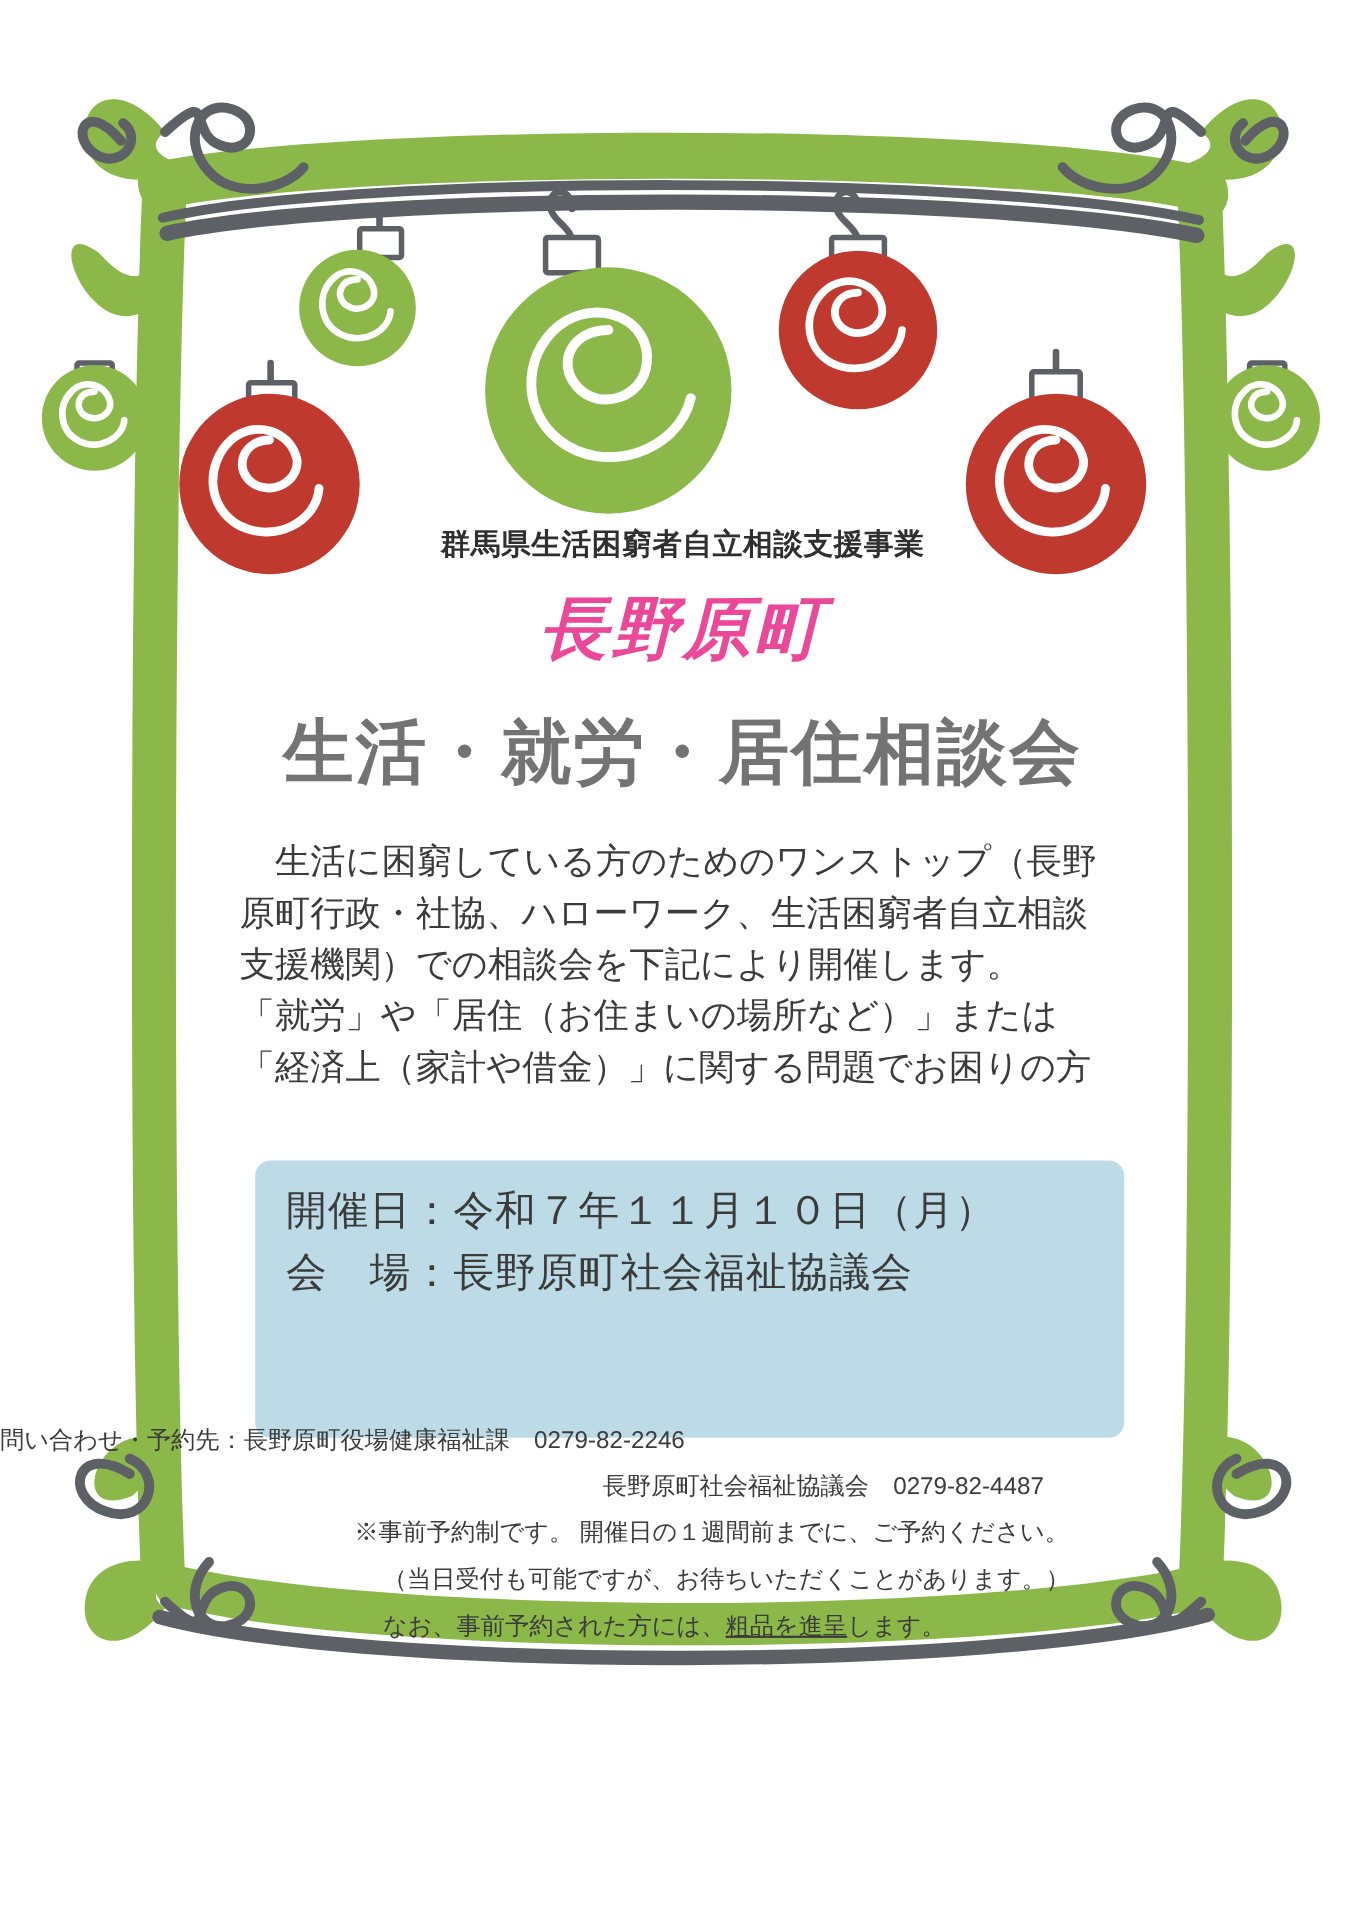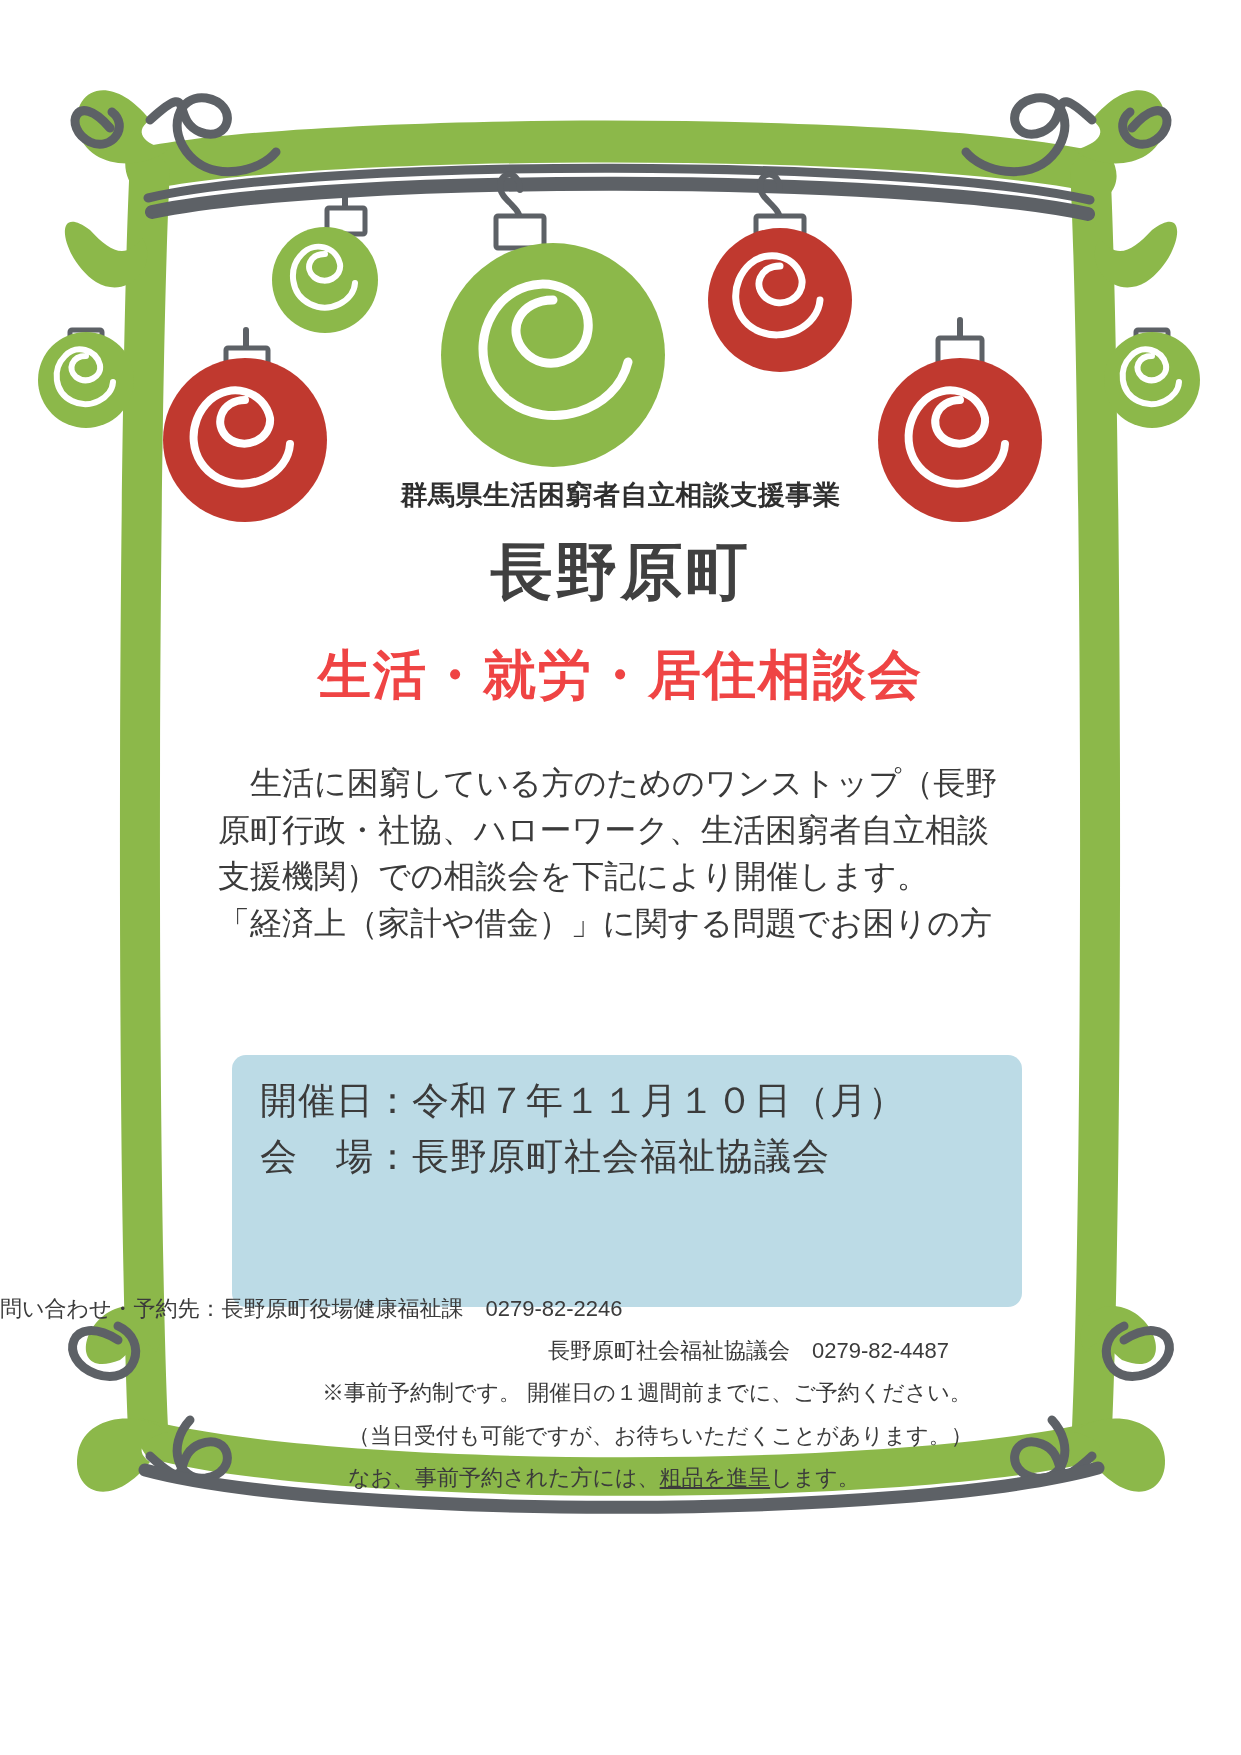--- a/index.html
+++ b/index.html
@@ -47,32 +47,33 @@
     letter-spacing: 0.5px;
   }
   .title-town {
     position: absolute;
     top: 530px;
     left: 0;
     width: 1241px;
     text-align: center;
     font-size: 62px;
     font-weight: bold;
-    color: #404040;
+    color: #ec4899;
     letter-spacing: 3px;
+    font-style: italic;
   }
   .title-main {
     position: absolute;
     top: 640px;
     left: 0;
     width: 1241px;
     text-align: center;
-    font-size: 53px;
+    font-size: 64px;
     font-weight: bold;
-    color: #ef4444;
+    color: #737373;
     letter-spacing: 2px;
   }
 
   .lead {
     position: absolute;
     top: 760px;
     left: 218px;
     width: 830px;
     font-size: 32px;
     line-height: 1.46;
@@ -222,20 +223,21 @@
     <div class="subtitle-small">群馬県生活困窮者自立相談支援事業</div>
 
     <div class="title-town">長野原町</div>
 
     <div class="title-main">生活・就労・居住相談会</div>
 
     <div class="lead">
       <p>　生活に困窮している方のためのワンストップ（長野</p>
       <p>原町行政・社協、ハローワーク、生活困窮者自立相談</p>
       <p>支援機関）での相談会を下記により開催します。</p>
+      <p>「就労」や「居住（お住まいの場所など）」または</p>
       <p>「経済上（家計や借金）」に関する問題でお困りの方</p>
     </div>
 
     <div class="info-box">
       <div class="info-row">開催日：令和７年１１月１０日（月）</div>
       <div class="info-row">会　場：長野原町社会福祉協議会</div>
     </div>
 
     <div class="contact">
       <div class="c1">問い合わせ・予約先：長野原町役場健康福祉課　0279-82-2246</div>

